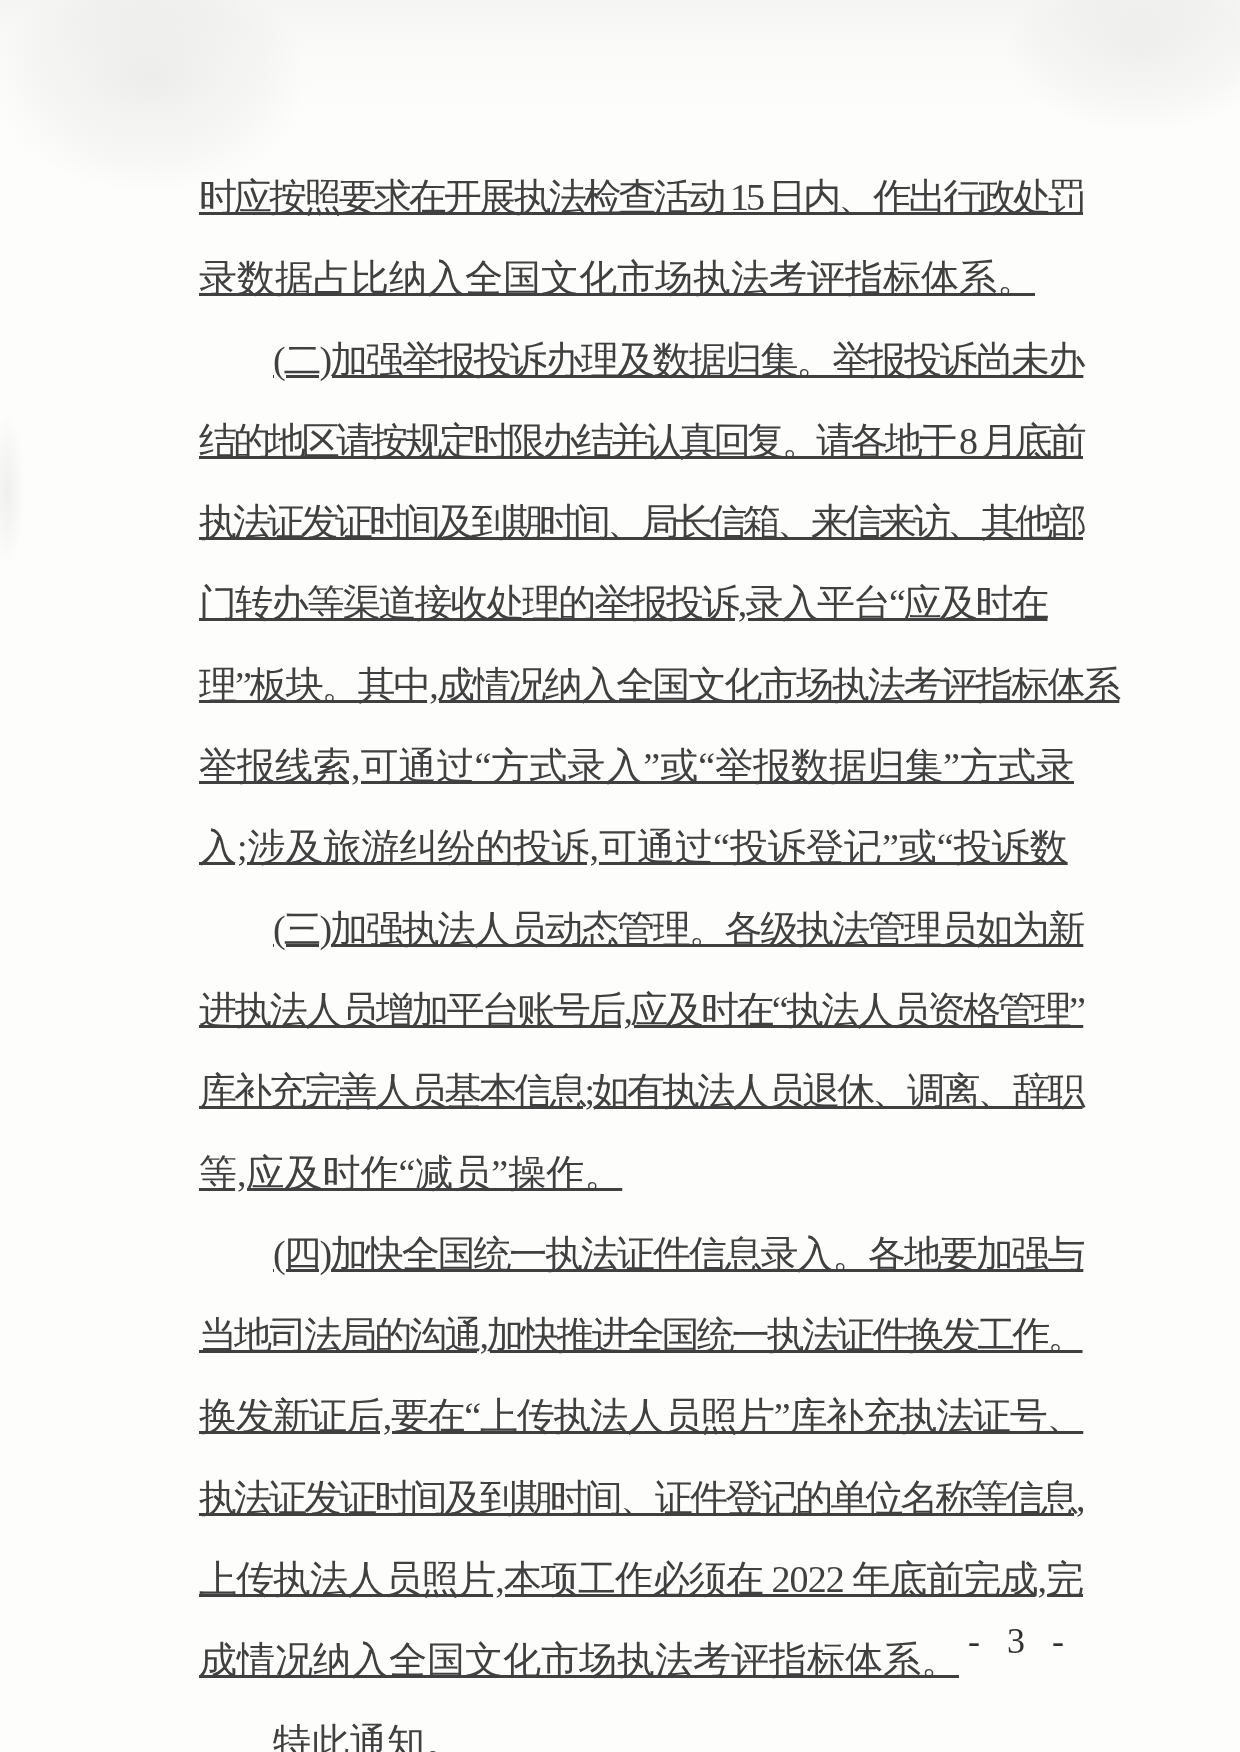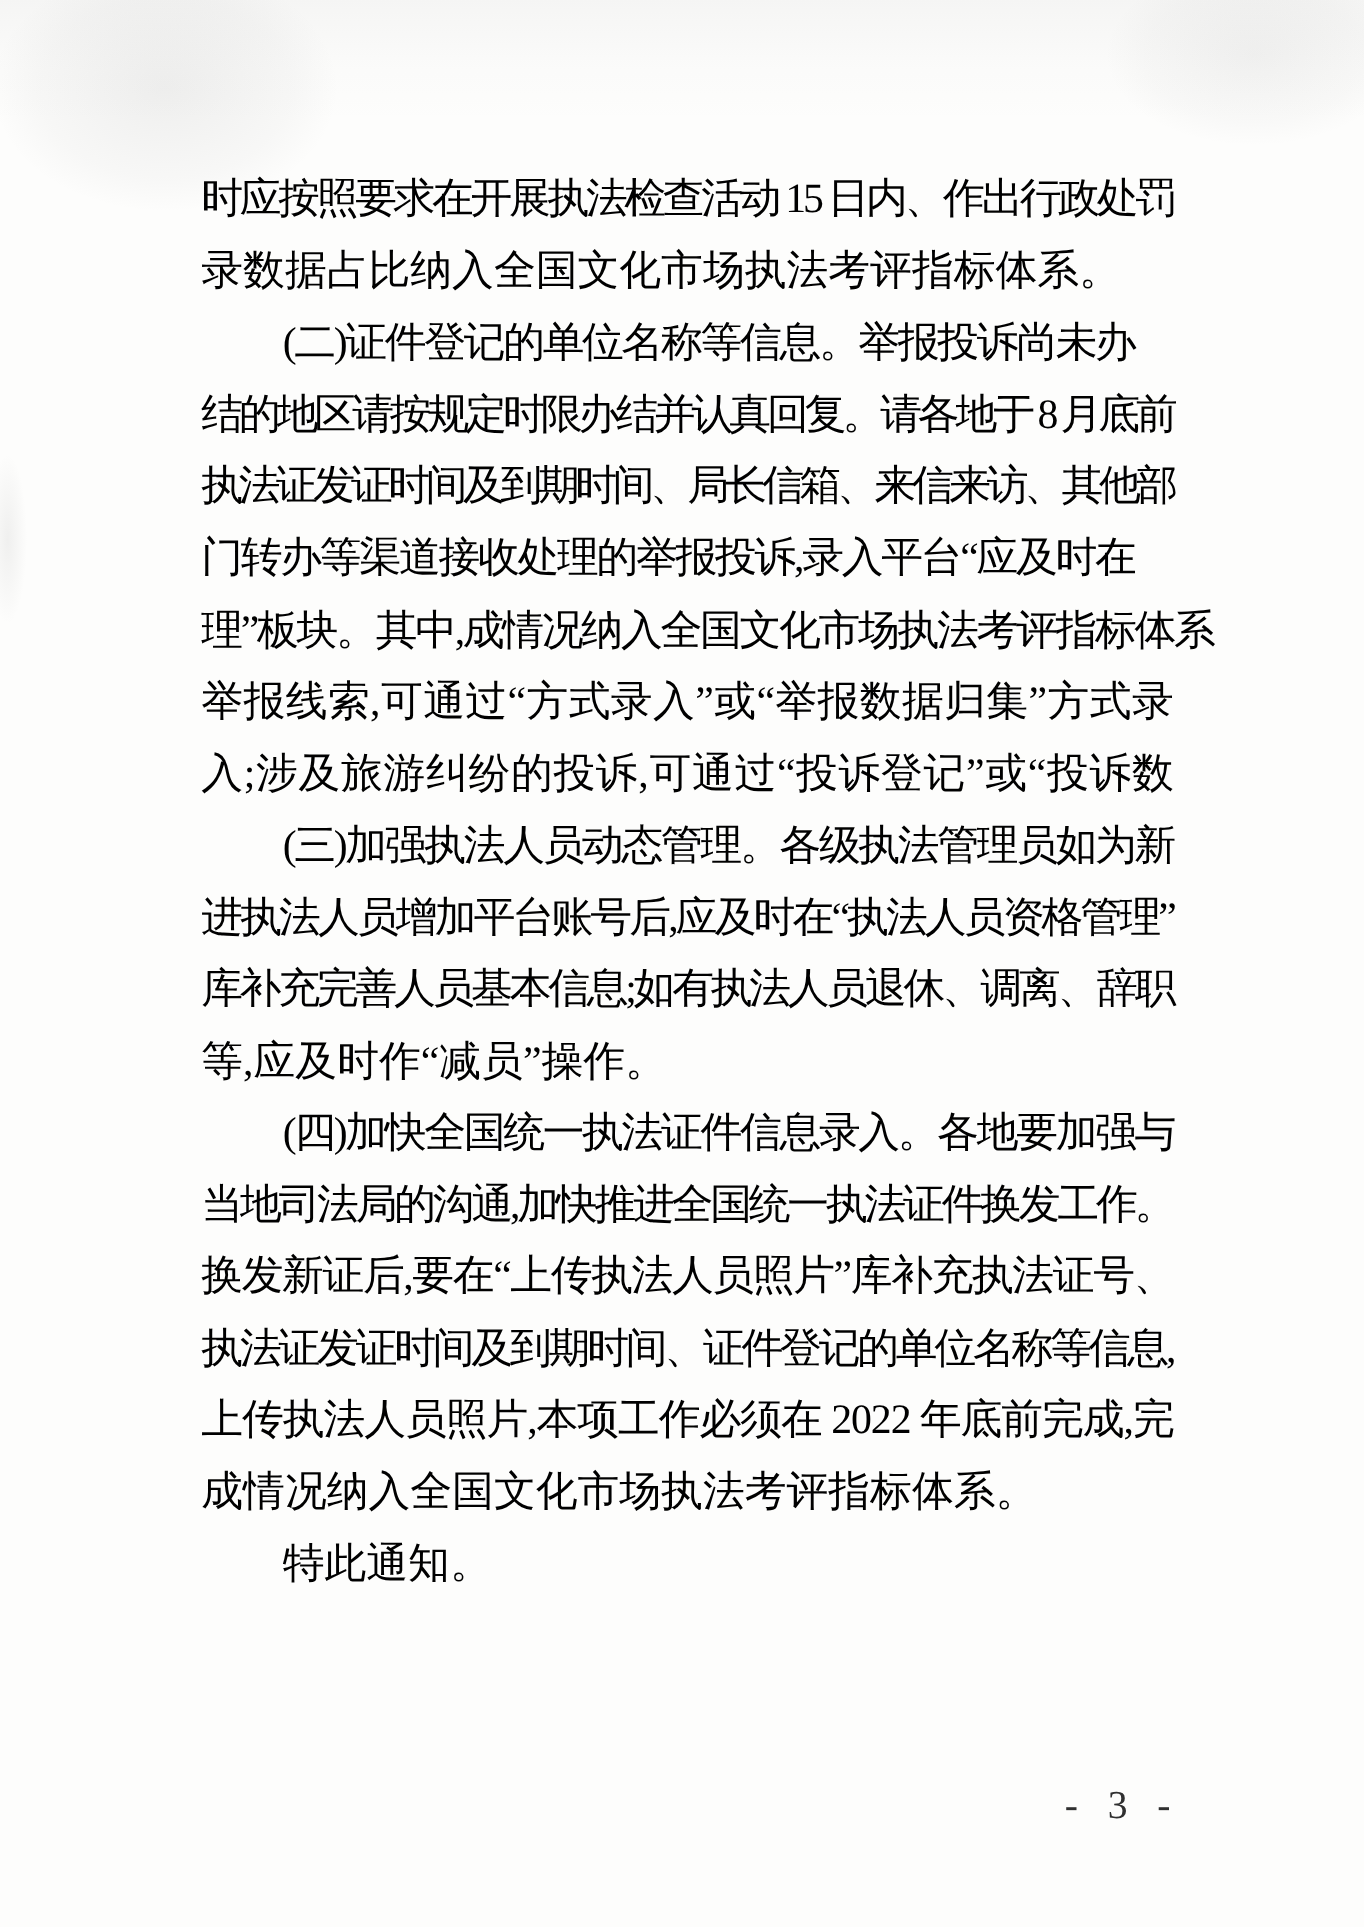--- a/index.html
+++ b/index.html
@@ -38,27 +38,28 @@
     width: 50px; height: 220px;
     background: radial-gradient(closest-side, rgba(120,120,120,0.10), rgba(120,120,120,0) 70%);
   }
   .doc-body {
     position: absolute;
     left: 183px;
     top: 149px;
     width: 884px;
   }
   .line {
-    margin: 0;
+    margin: 16px;
     padding: 0;
     font-size: 38px;
     line-height: 65.3px;
-    color: #000000;
+    color: #404040;
     white-space: nowrap;
     text-align: left;
+    text-decoration: underline;
   }
   .line.justify {
     text-align: justify;
     text-align-last: justify;
   }
   .line.indent {
     text-indent: 74px;
   }
   .page-number {
     position: absolute;
@@ -74,21 +75,21 @@
 <body>
 
 <div class="scan-band"></div>
 <div class="smudge smudge-tl"></div>
 <div class="smudge smudge-tr"></div>
 <div class="smudge smudge-left-mid"></div>
 
 <main class="doc-body">
     <p class="line justify" style="letter-spacing: -3.03571px; text-align-last: left;">时应按照要求在开展执法检查活动 15 日内、作出行政处罚</p>
     <p class="line">录数据占比纳入全国文化市场执法考评指标体系。</p>
-    <p class="line indent justify" style="letter-spacing: -2.125px; text-align-last: left;">(二)证件登记的单位名称等信息。举报投诉尚未办</p>
+    <p class="line indent justify" style="letter-spacing: -2.125px; text-align-last: left;">(二)加强举报投诉办理及数据归集。举报投诉尚未办</p>
     <p class="line justify" style="letter-spacing: -3.71429px; text-align-last: left;">结的地区请按规定时限办结并认真回复。请各地于 8 月底前</p>
     <p class="line justify" style="letter-spacing: -4px; text-align-last: left;">执法证发证时间及到期时间、局长信箱、来信来访、其他部</p>
     <p class="line justify" style="letter-spacing: -2.07692px; text-align-last: left;">门转办等渠道接收处理的举报投诉,录入平台“应及时在</p>
     <p class="line justify" style="letter-spacing: -2.07692px; text-align-last: left;">理”板块。其中,成情况纳入全国文化市场执法考评指标体系</p>
     <p class="line justify">举报线索,可通过“方式录入”或“举报数据归集”方式录</p>
     <p class="line justify">入;涉及旅游纠纷的投诉,可通过“投诉登记”或“投诉数</p>
     <p class="line indent justify" style="letter-spacing: -2.125px; text-align-last: left;">(三)加强执法人员动态管理。各级执法管理员如为新</p>
     <p class="line justify" style="letter-spacing: -2.62963px; text-align-last: left;">进执法人员增加平台账号后,应及时在“执法人员资格管理”</p>
     <p class="line justify" style="letter-spacing: -2.96154px; text-align-last: left;">库补充完善人员基本信息;如有执法人员退休、调离、辞职</p>
     <p class="line">等,应及时作“减员”操作。</p>

